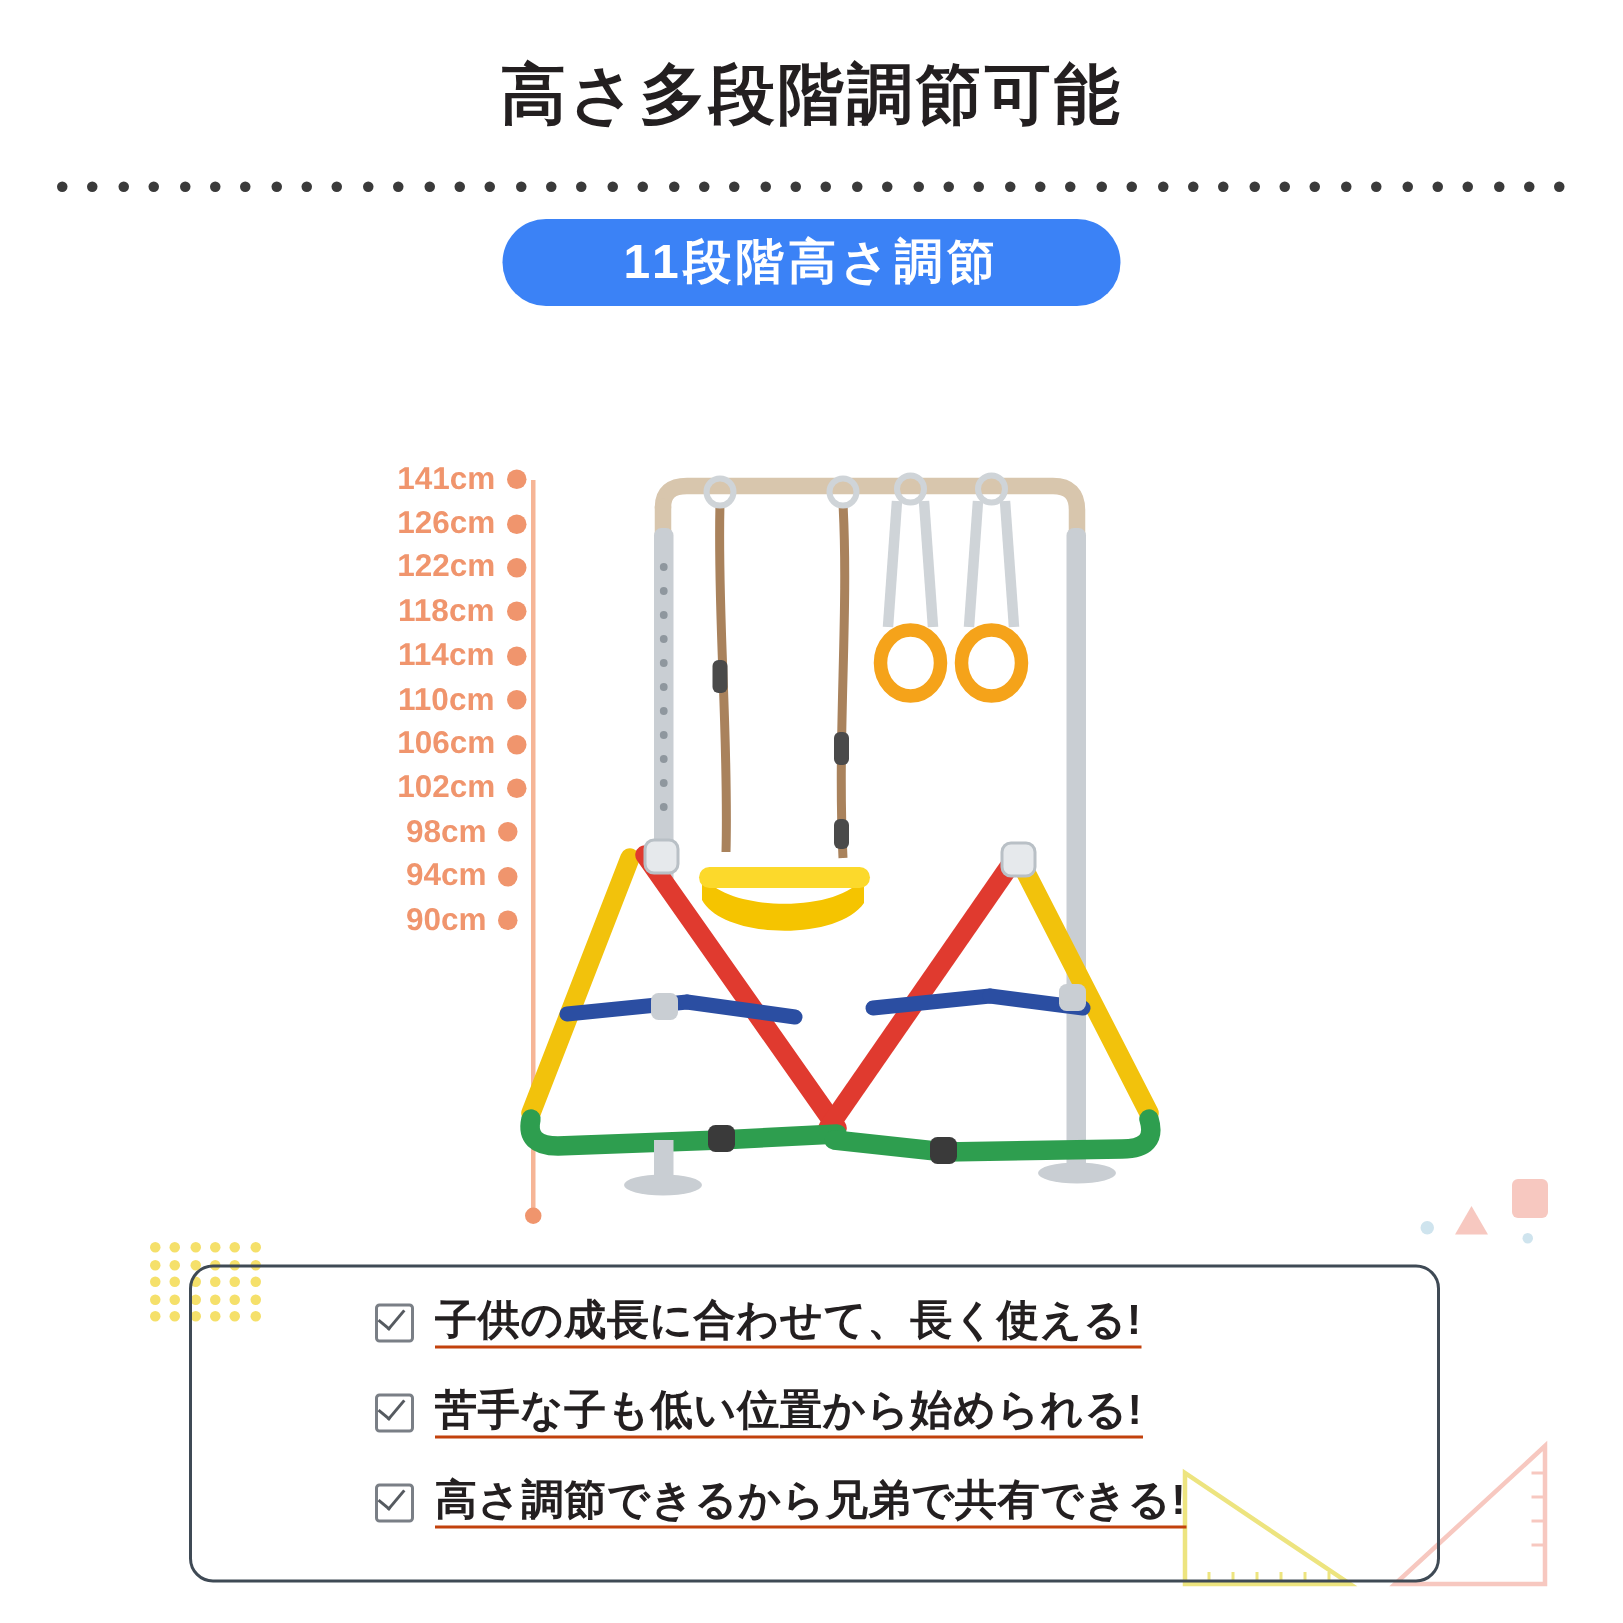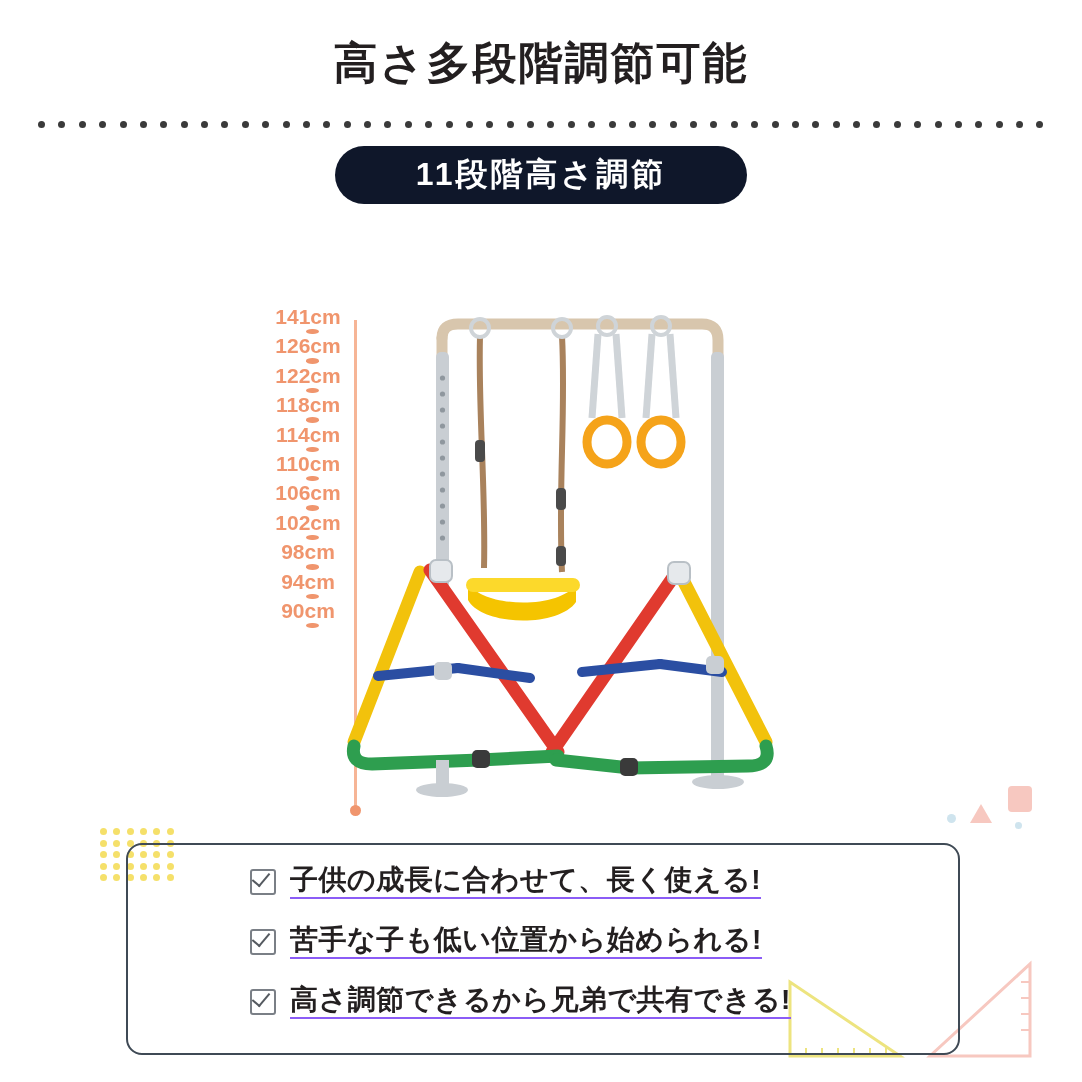--- a/index.html
+++ b/index.html
@@ -27,38 +27,37 @@
   }
   .dotted-sep i{
     display:block;width:7px;height:7px;border-radius:50%;
     background:#3a3a3a;
   }
 
   
   .pill{
     position:absolute;top:146px;left:50%;transform:translateX(-50%);
     width:412px;height:58px;
-    background:#0f172a;
+    background:#3b82f6;
     border-radius:30px;
     display:flex;align-items:center;justify-content:center;
     color:#ffffff;
     font-size:32px;
     font-weight:700;
     letter-spacing:3px;
   }
 
   
   .scale{
     position:absolute;left:248px;top:305px;width:120px;
   }
   .scale-row{
     height:29.4px;
-    display:flex;align-items:center;justify-content:flex-end;
+    display:flex;align-items:center;justify-content:center;
     position:relative;
-    flex-direction:column;
   }
   .scale-label{
     font-size:21px;font-weight:700;color:#f0956d;
     letter-spacing:0px;
     white-space:nowrap;
   }
   .scale-dot{
     width:13px;height:13px;border-radius:50%;
     background:#f0956d;
     margin-left:8px;
@@ -114,21 +113,21 @@
     width:22px;height:22px;border:2px solid #7a7f86;border-radius:3px;
     position:relative;margin-right:14px;flex:0 0 auto;
   }
   .checkbox:after{
     content:"";position:absolute;left:4px;top:-2px;width:8px;height:15px;
     border-right:2.5px solid #555a60;border-bottom:2.5px solid #555a60;
     transform:rotate(40deg);
   }
   .bullet-text{
     font-size:28px;font-weight:700;color:#231f20;letter-spacing:0.5px;
-    border-bottom:2px solid #8b5cf6;
+    border-bottom:2px solid #c2410c;
     padding-bottom:2px;
     line-height:1.1;
   }
 </style>
 </head>
 <body>
 
 <div class="page">
 
   <div class="title">高さ多段階調節可能</div>

